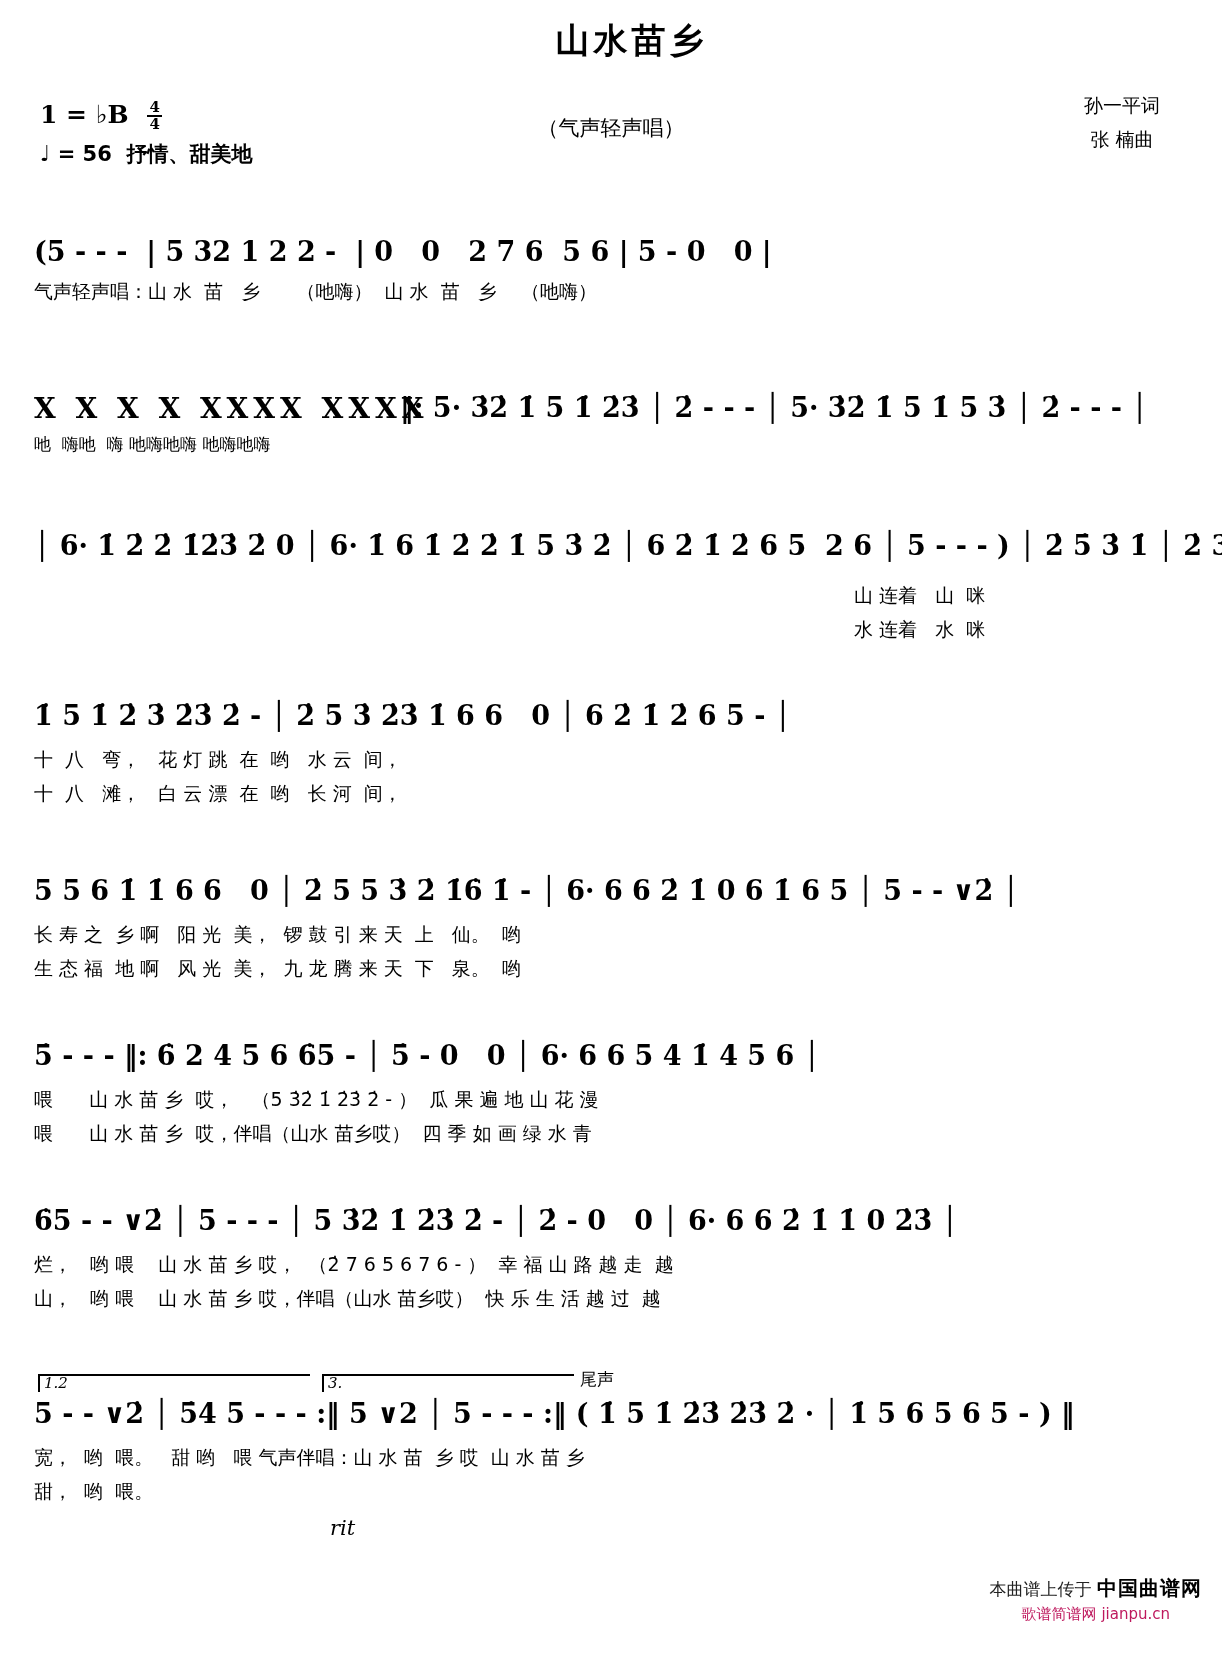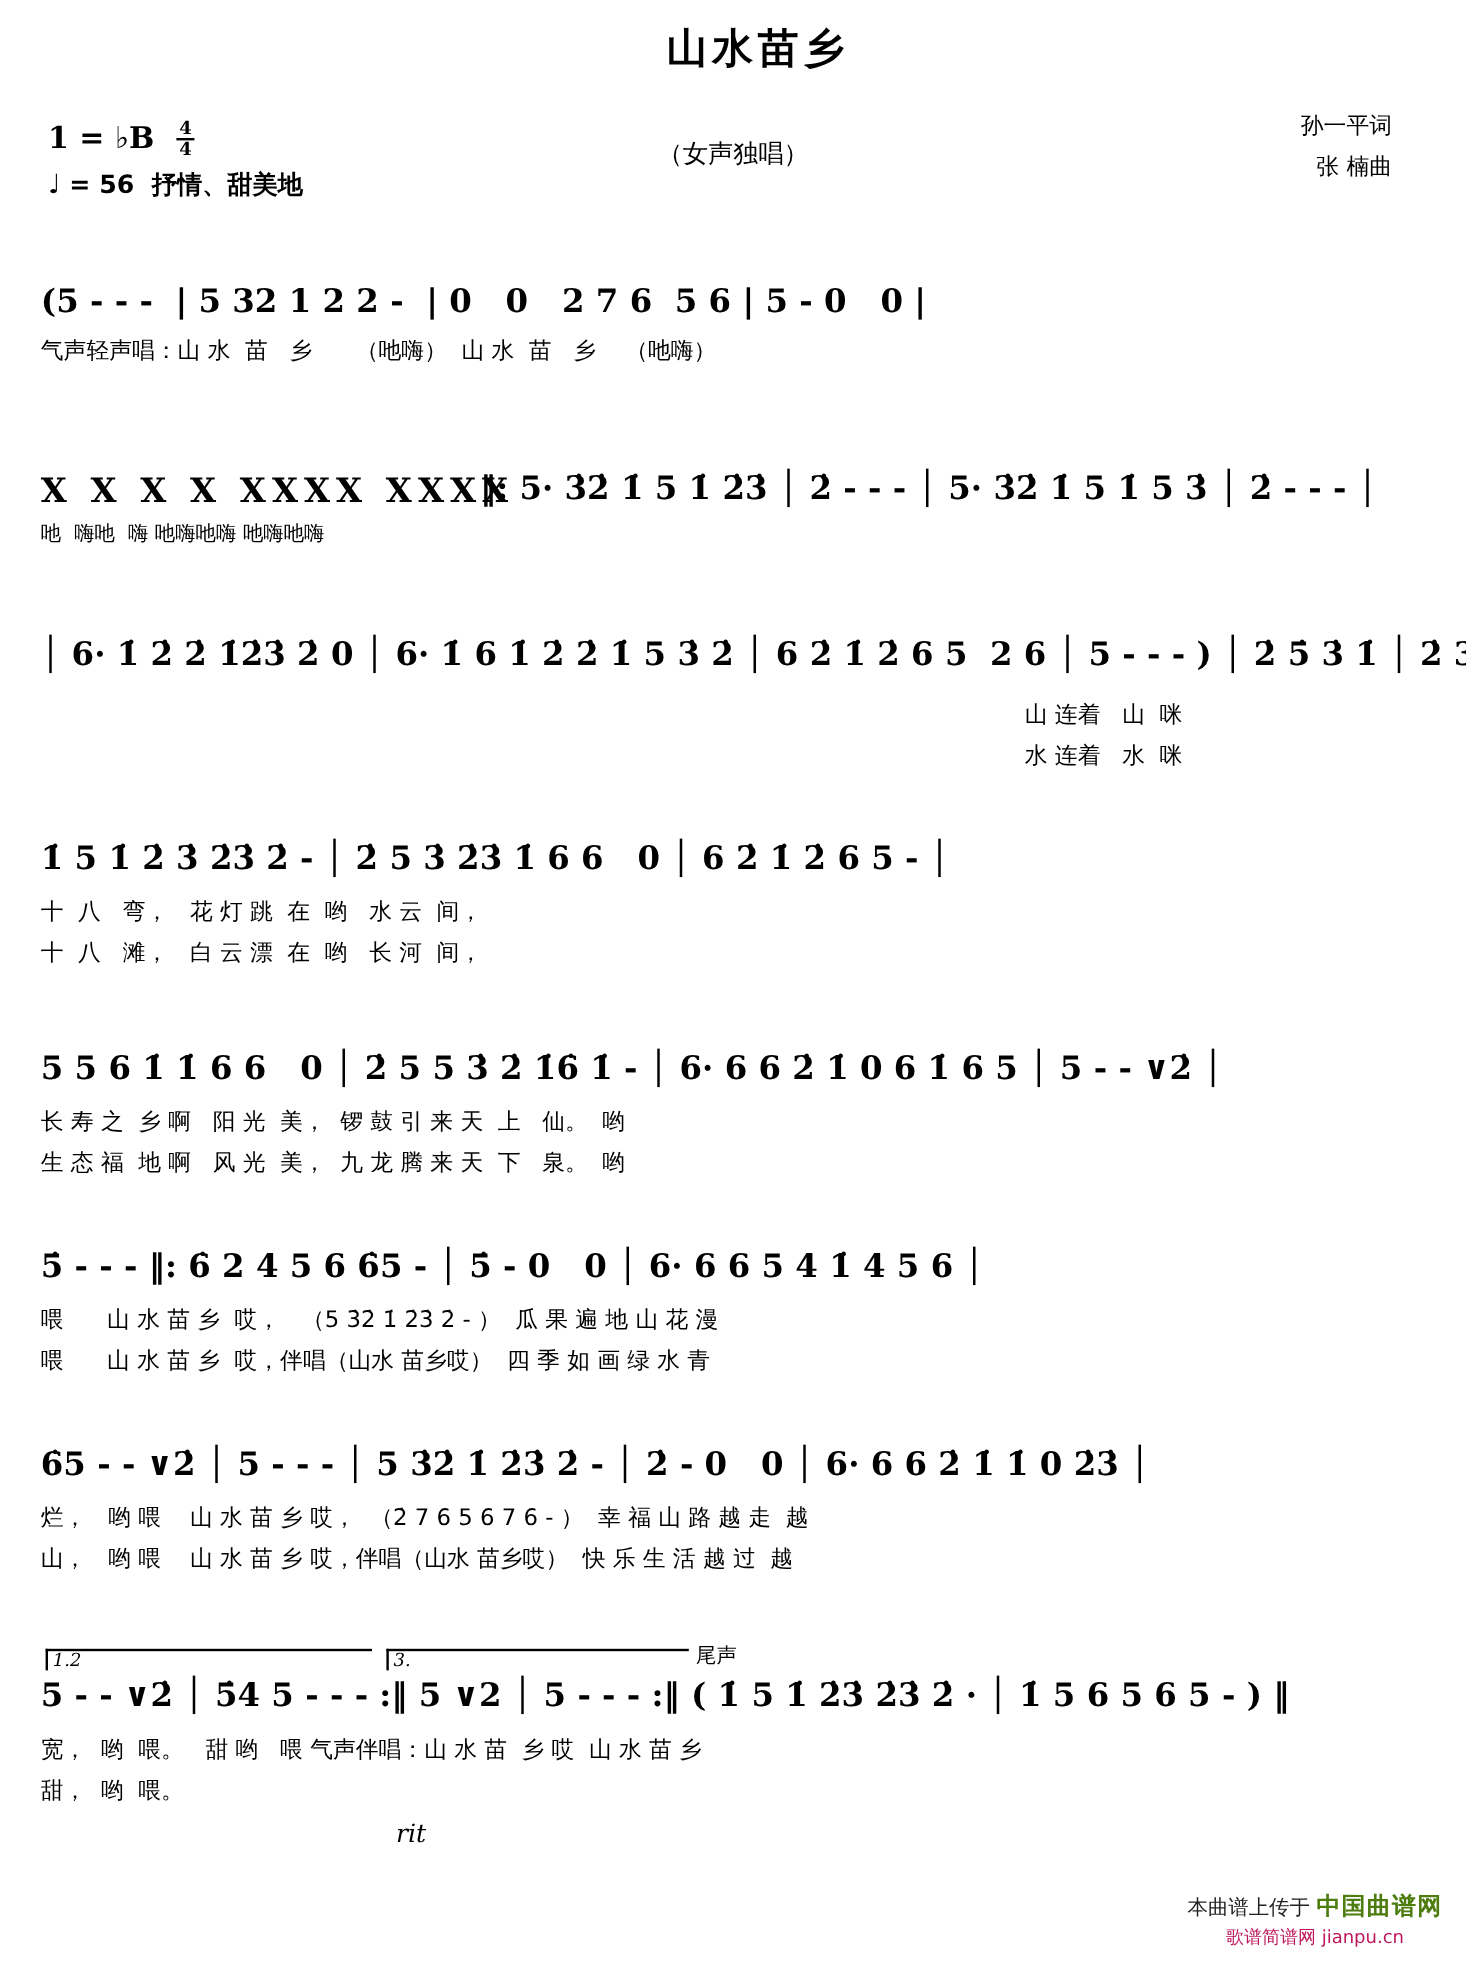--- a/index.html
+++ b/index.html
@@ -26,21 +26,21 @@
     font-size:21px;
     font-family:"DejaVu Sans", sans-serif;
     margin-top:50px;
   }
   .credits{
     position:absolute;
     right:62px;top:88px;
     font-size:19px;
     font-family:"DejaVu Sans", sans-serif;
     line-height:34px;
-    text-align:right;
+    text-align:center;
   }
   .keysig{
     position:absolute;
     left:40px;top:100px;
     font-family:"DejaVu Serif", serif;
     font-size:25px;
     font-weight:700;
   }
   .keysig .frac{
     display:inline-block;
@@ -86,21 +86,21 @@
     letter-spacing:5px;
     white-space:pre;
   }
   .footer{
     position:absolute;
     right:20px;bottom:30px;
     font-size:17px;
     font-family:"DejaVu Sans", sans-serif;
     color:#222;
   }
-  .footer .brand{color:#4d7c0f;font-weight:700;font-size:20px;letter-spacing:1px;}
+  .footer .brand{color:#000000;font-weight:700;font-size:20px;letter-spacing:1px;}
   .footer .url{color:#be185d;font-size:15px;display:block;text-align:center;margin-top:3px;}
   .rit{
     position:absolute;
     font-style:italic;
     font-family:"DejaVu Serif", serif;
     font-size:21px;
   }
   .repeat-label{
     position:absolute;
     font-family:"DejaVu Sans", sans-serif;
@@ -116,21 +116,21 @@
     position:absolute;left:4px;top:-2px;
     font-size:15px;font-family:"DejaVu Serif",serif;font-style:italic;
   }
 </style>
 </head>
 <body>
 
 <div class="sheet">
 
   <div class="title">山水苗乡</div>
-  <div class="subtitle">（女声独唱）</div>
+  <div class="subtitle">（气声轻声唱）</div>
 
   <div class="credits">
     <div>孙一平词</div>
     <div>张 楠曲</div>
   </div>
 
   <div class="keysig">
     <span>1 = ♭B</span>
     <span class="frac">
       <span class="num">4</span>

